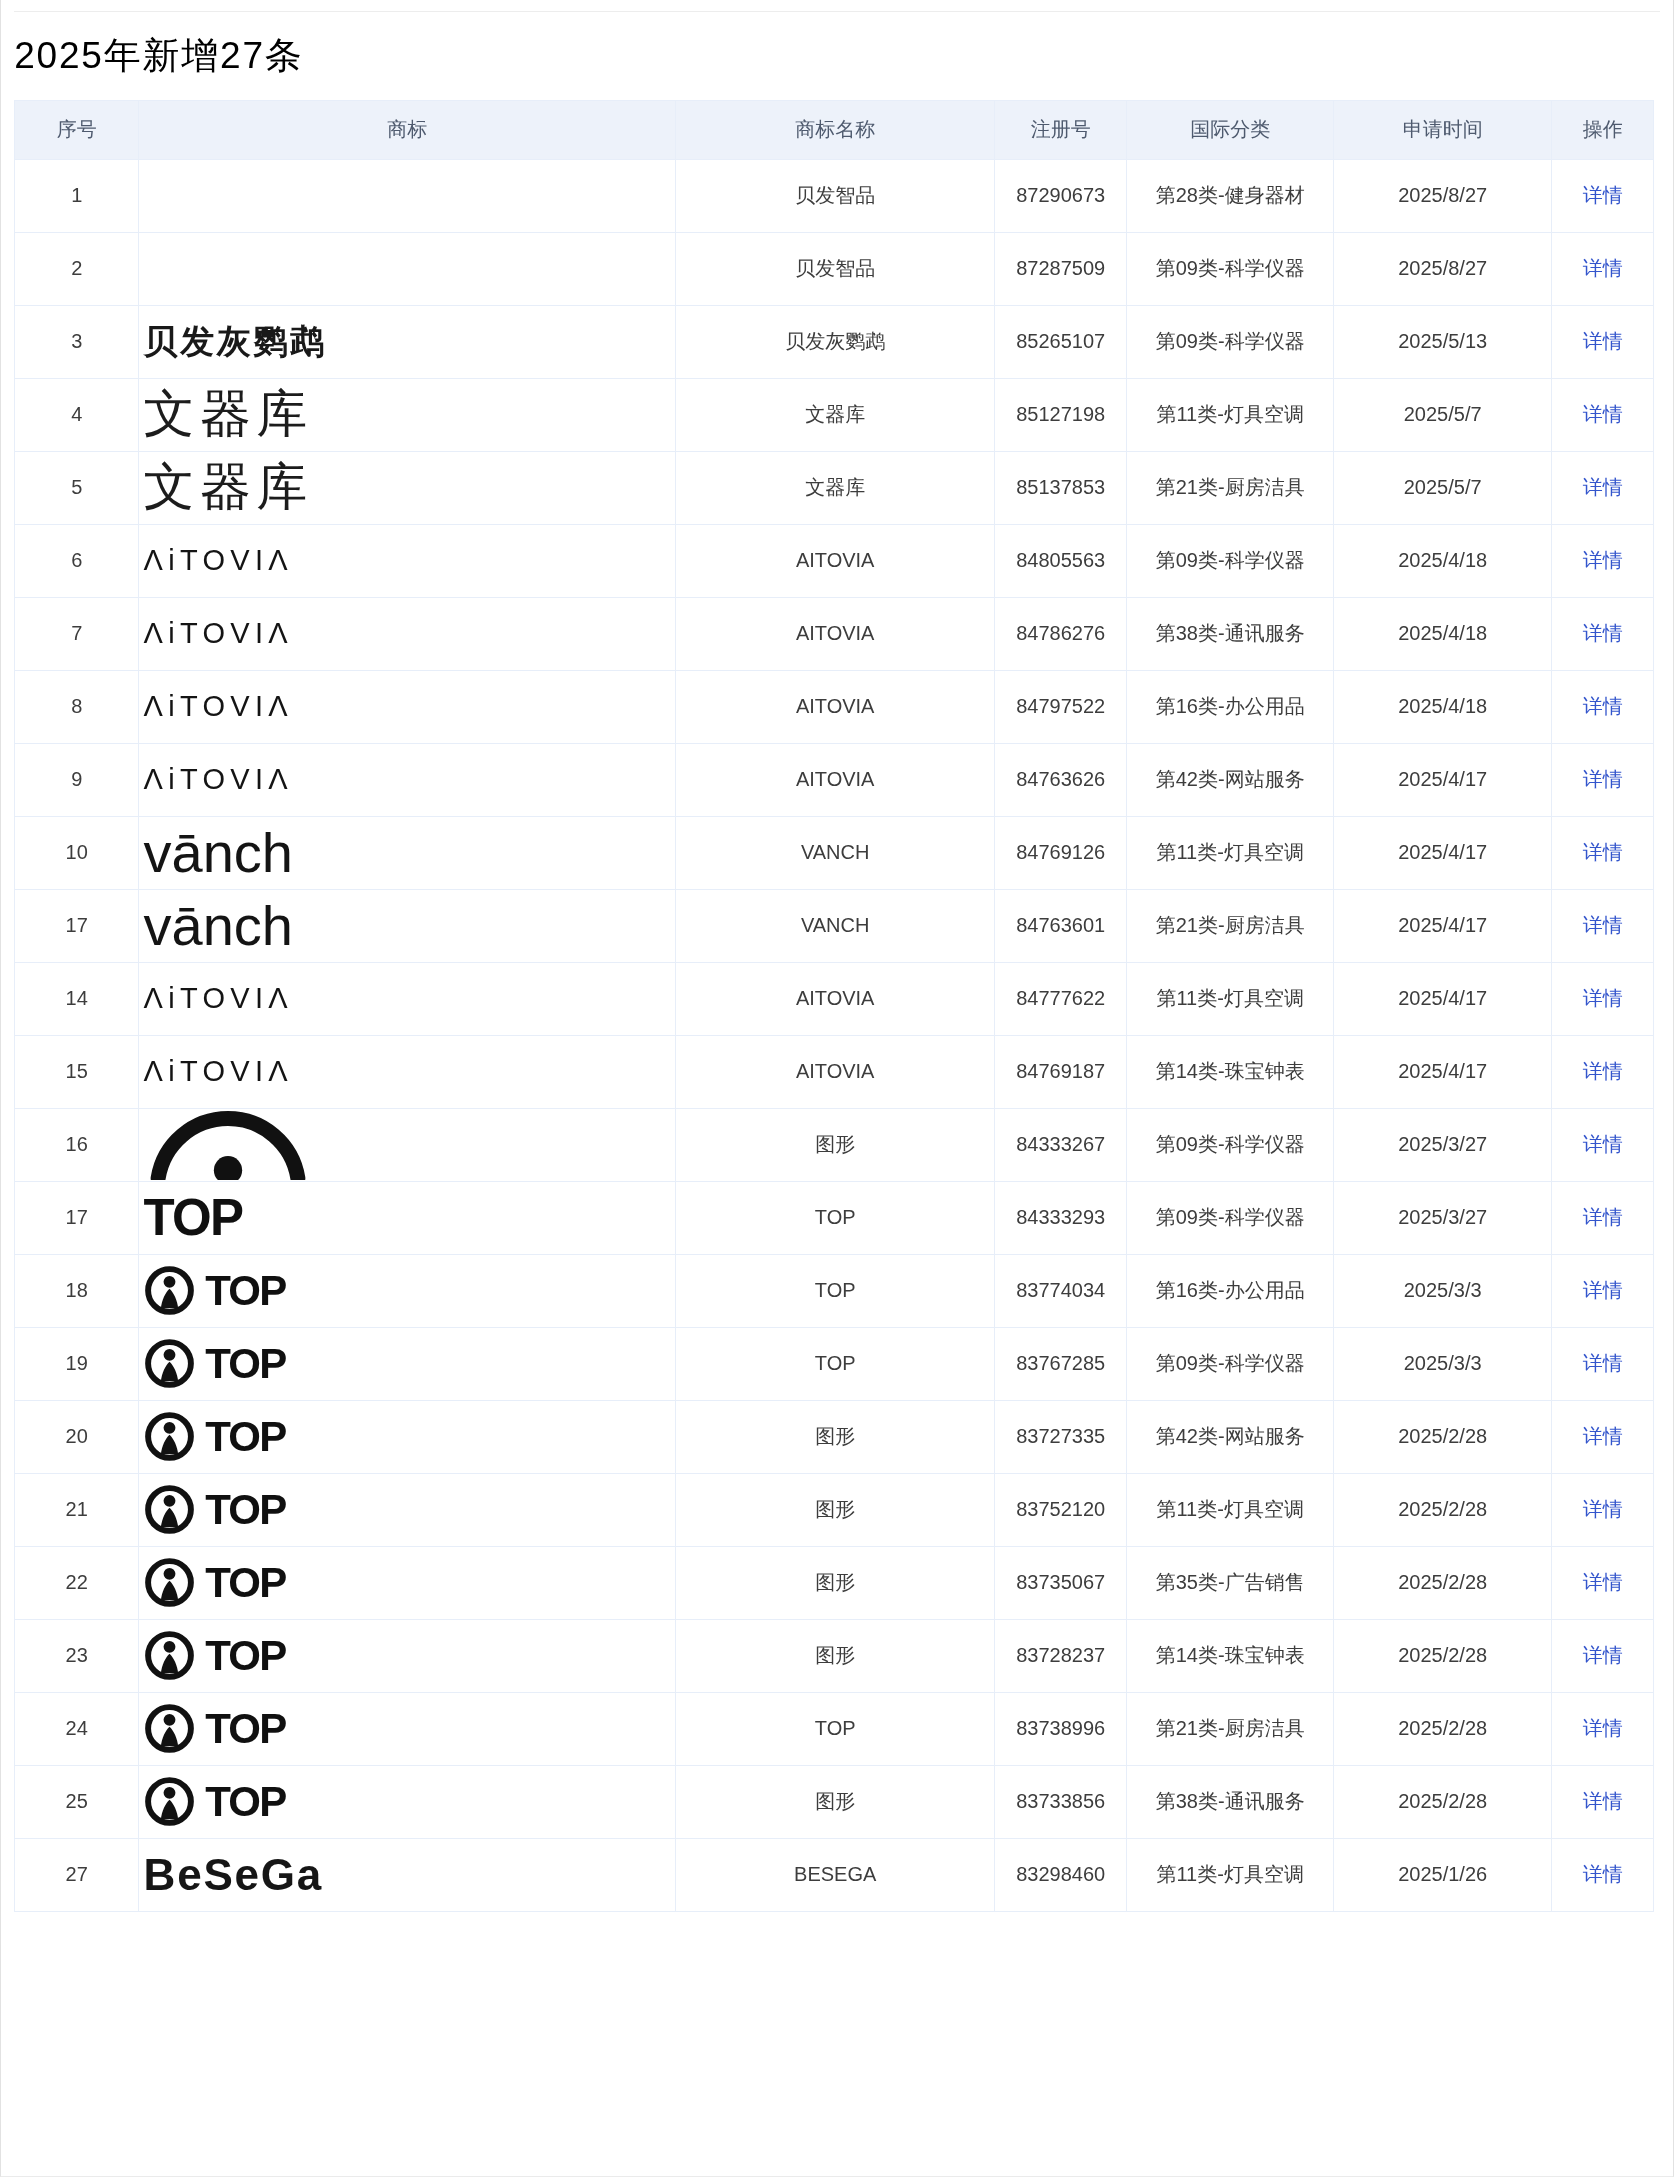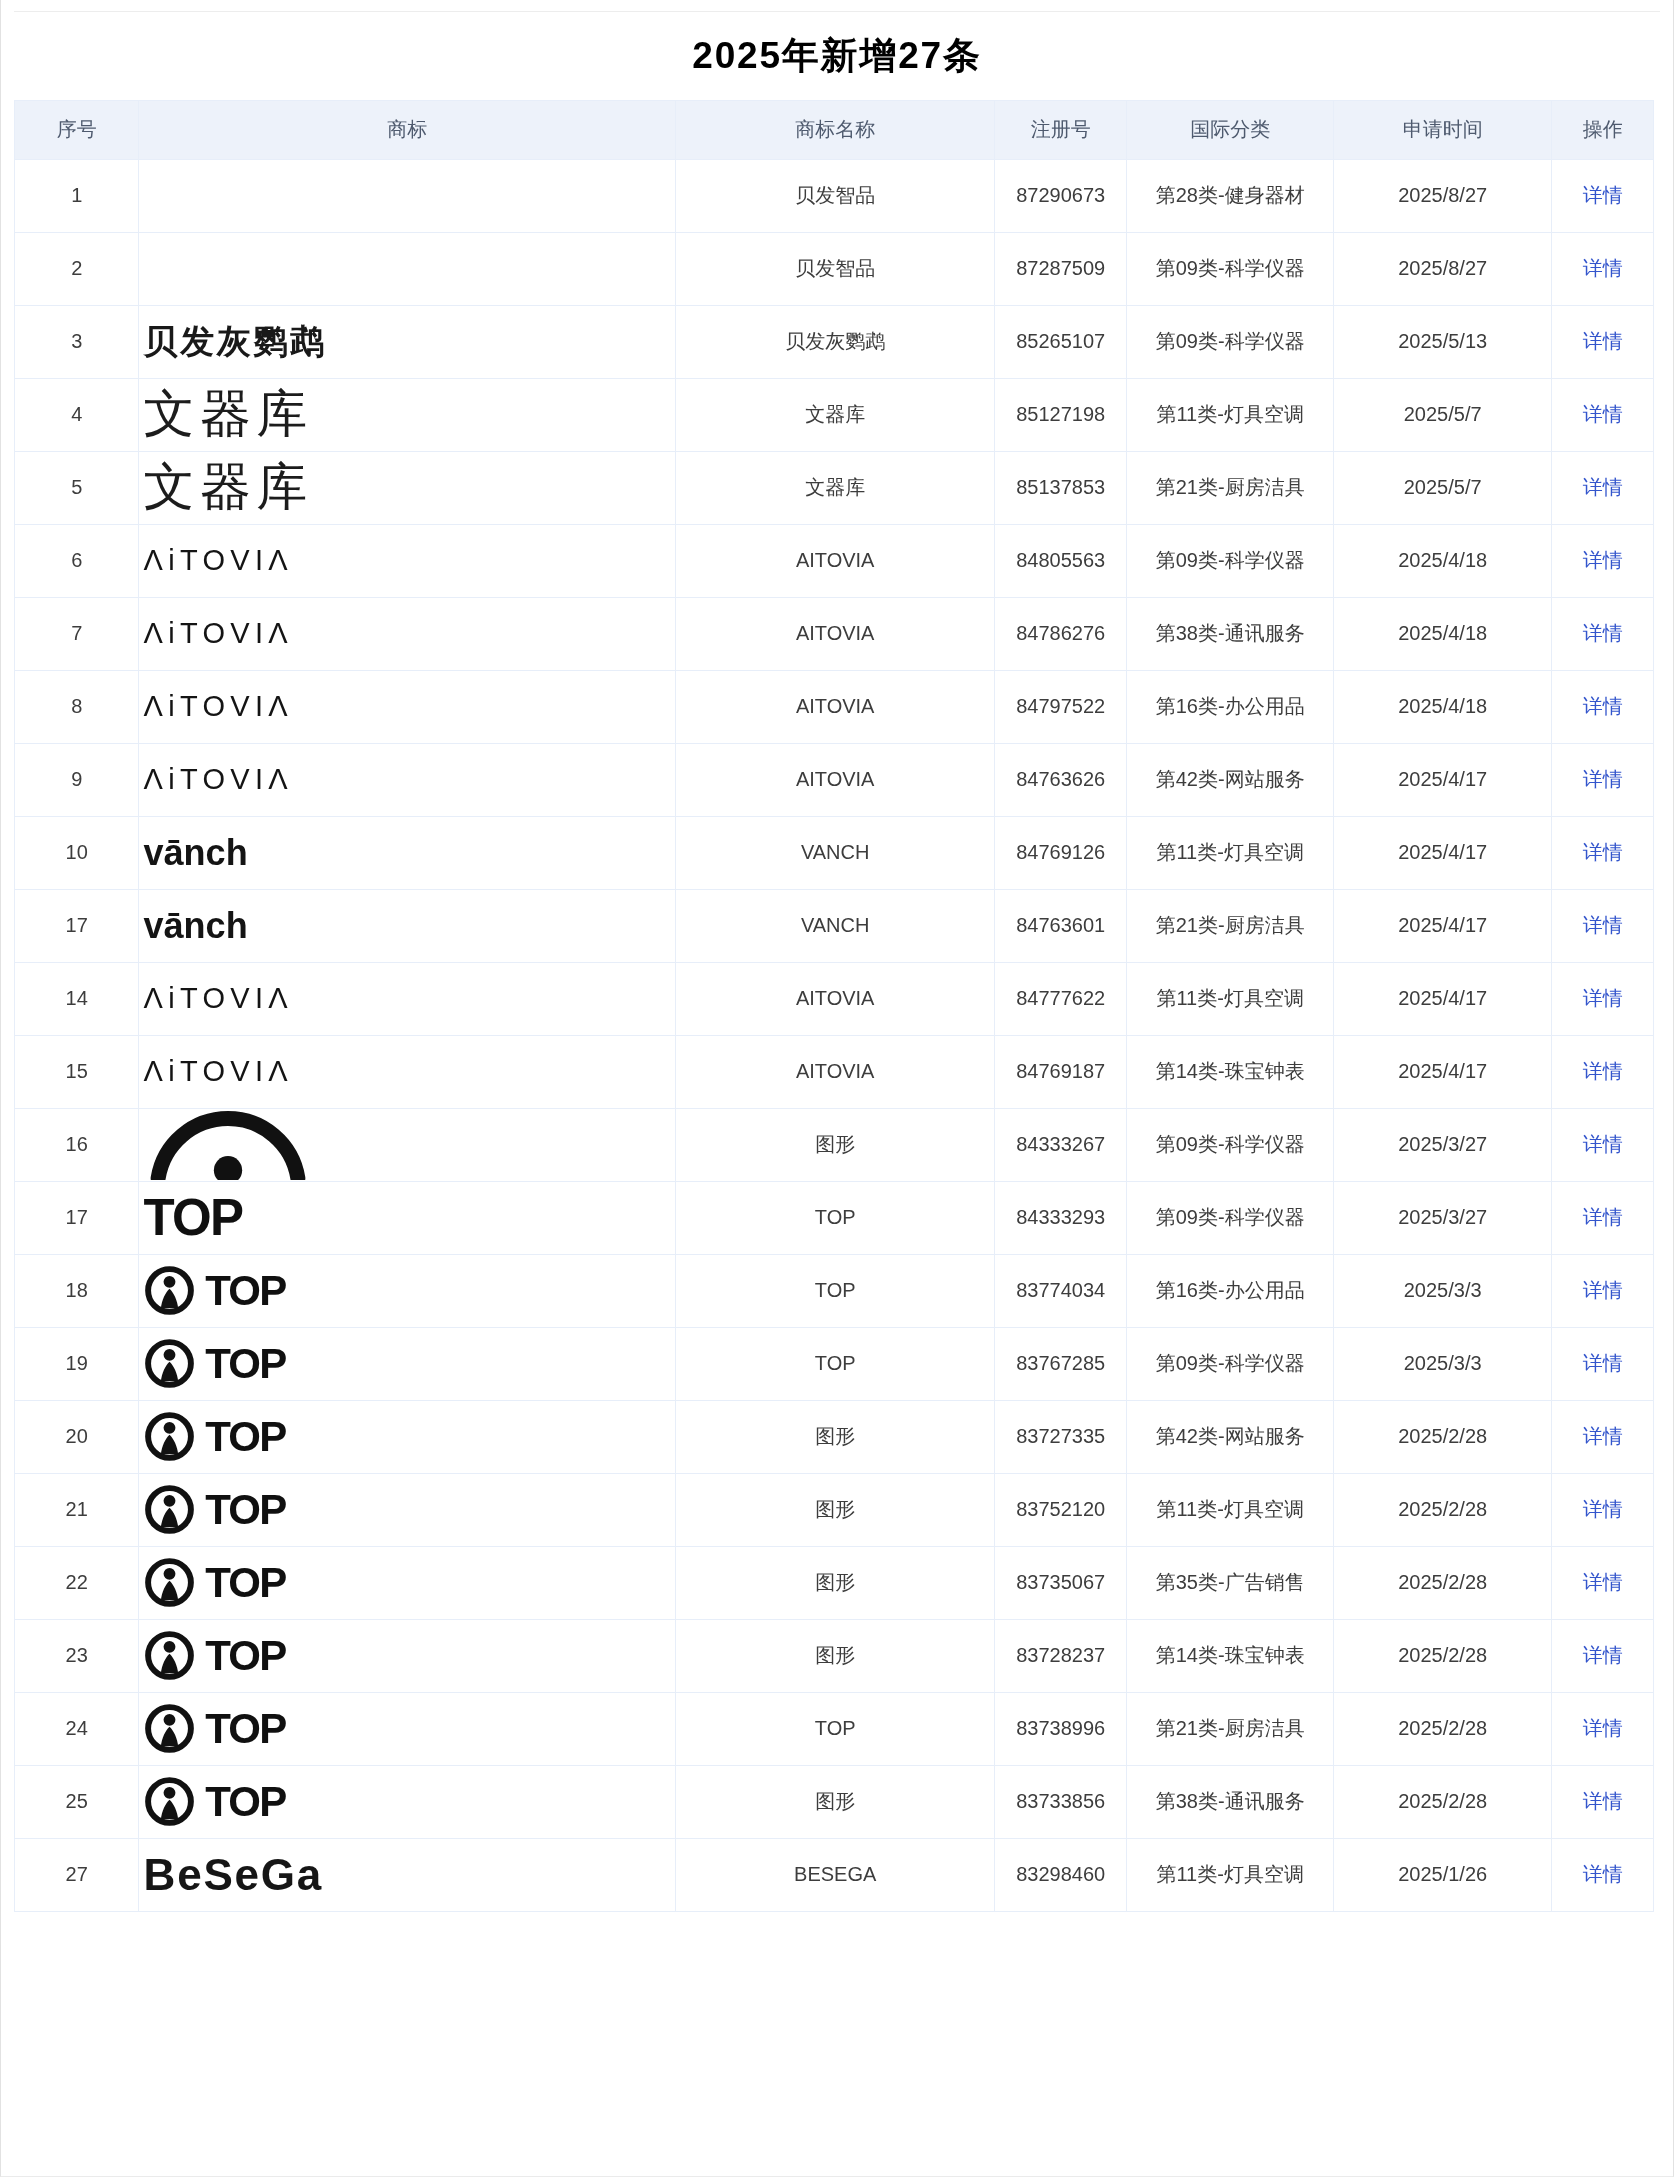--- a/index.html
+++ b/index.html
@@ -19,22 +19,22 @@
     color:var(--text-dark);
   }
   .viewport{
     position:relative;width:1674px;height:2177px;overflow:hidden;
     border-left:0.9px solid var(--page-edge);
     border-right:0.9px solid var(--page-edge);
     border-bottom:1.8px solid #ebebeb;
   }
   .card{margin:10.6px 13.2px 0 13.2px;border-top:0.9px solid #ededed;}
   .title{
-    height:88px;line-height:88px;text-align:center;
-    font-size:37px;font-weight:700;color:#000;letter-spacing:1.8px;
+    height:88px;line-height:88px;text-align:left;
+    font-size:37px;font-weight:400;color:#000;letter-spacing:1.8px;
   }
   table.trademark-table{
     border-collapse:separate;border-spacing:1.8px;
     background:var(--grid-blue);
     table-layout:fixed;width:1433px;
   }
   th{
     background:var(--header-bg);color:var(--header-text);
     font-weight:400;font-size:20px;height:58px;text-align:center;
     overflow:hidden;white-space:nowrap;
@@ -46,21 +46,21 @@
   }
   td.c-logo{text-align:left;padding-left:4.4px;}
   .detail-link{color:var(--link-blue);cursor:pointer;text-decoration:none;}
   .logo-box{display:flex;align-items:center;gap:10.6px;min-height:72px;}
   .logo-cn-bold{font-size:34px;font-weight:800;color:#191919;letter-spacing:2.6px;}
   .logo-cn-serif{
     font-family:"Liberation Serif","DejaVu Serif",serif;
     font-size:51px;font-weight:400;color:#1c1c1c;letter-spacing:5.3px;
   }
   .logo-aitovia{font-size:29px;font-weight:400;color:var(--logo-black);letter-spacing:5.3px;}
-  .logo-vanch{font-size:36px;font-weight:700;color:var(--logo-black);letter-spacing:0px;}
+  .logo-vanch{font-size:56px;font-weight:400;color:var(--logo-black);letter-spacing:0px;}
   .logo-top-wordmark{font-size:51px;font-weight:900;color:#101010;letter-spacing:-1.8px;}
   .logo-top-wordmark-small{font-size:42px;font-weight:900;color:#101010;letter-spacing:-1.8px;}
   .logo-cn-medium{font-size:49px;font-weight:500;color:#161616;letter-spacing:3.5px;}
   .logo-besega{font-size:44px;font-weight:600;color:#161616;letter-spacing:1.8px;}
   .icon-svg{display:block;flex:0 0 auto;}
 </style>
 </head>
 <body>
 
 <div class="viewport">

